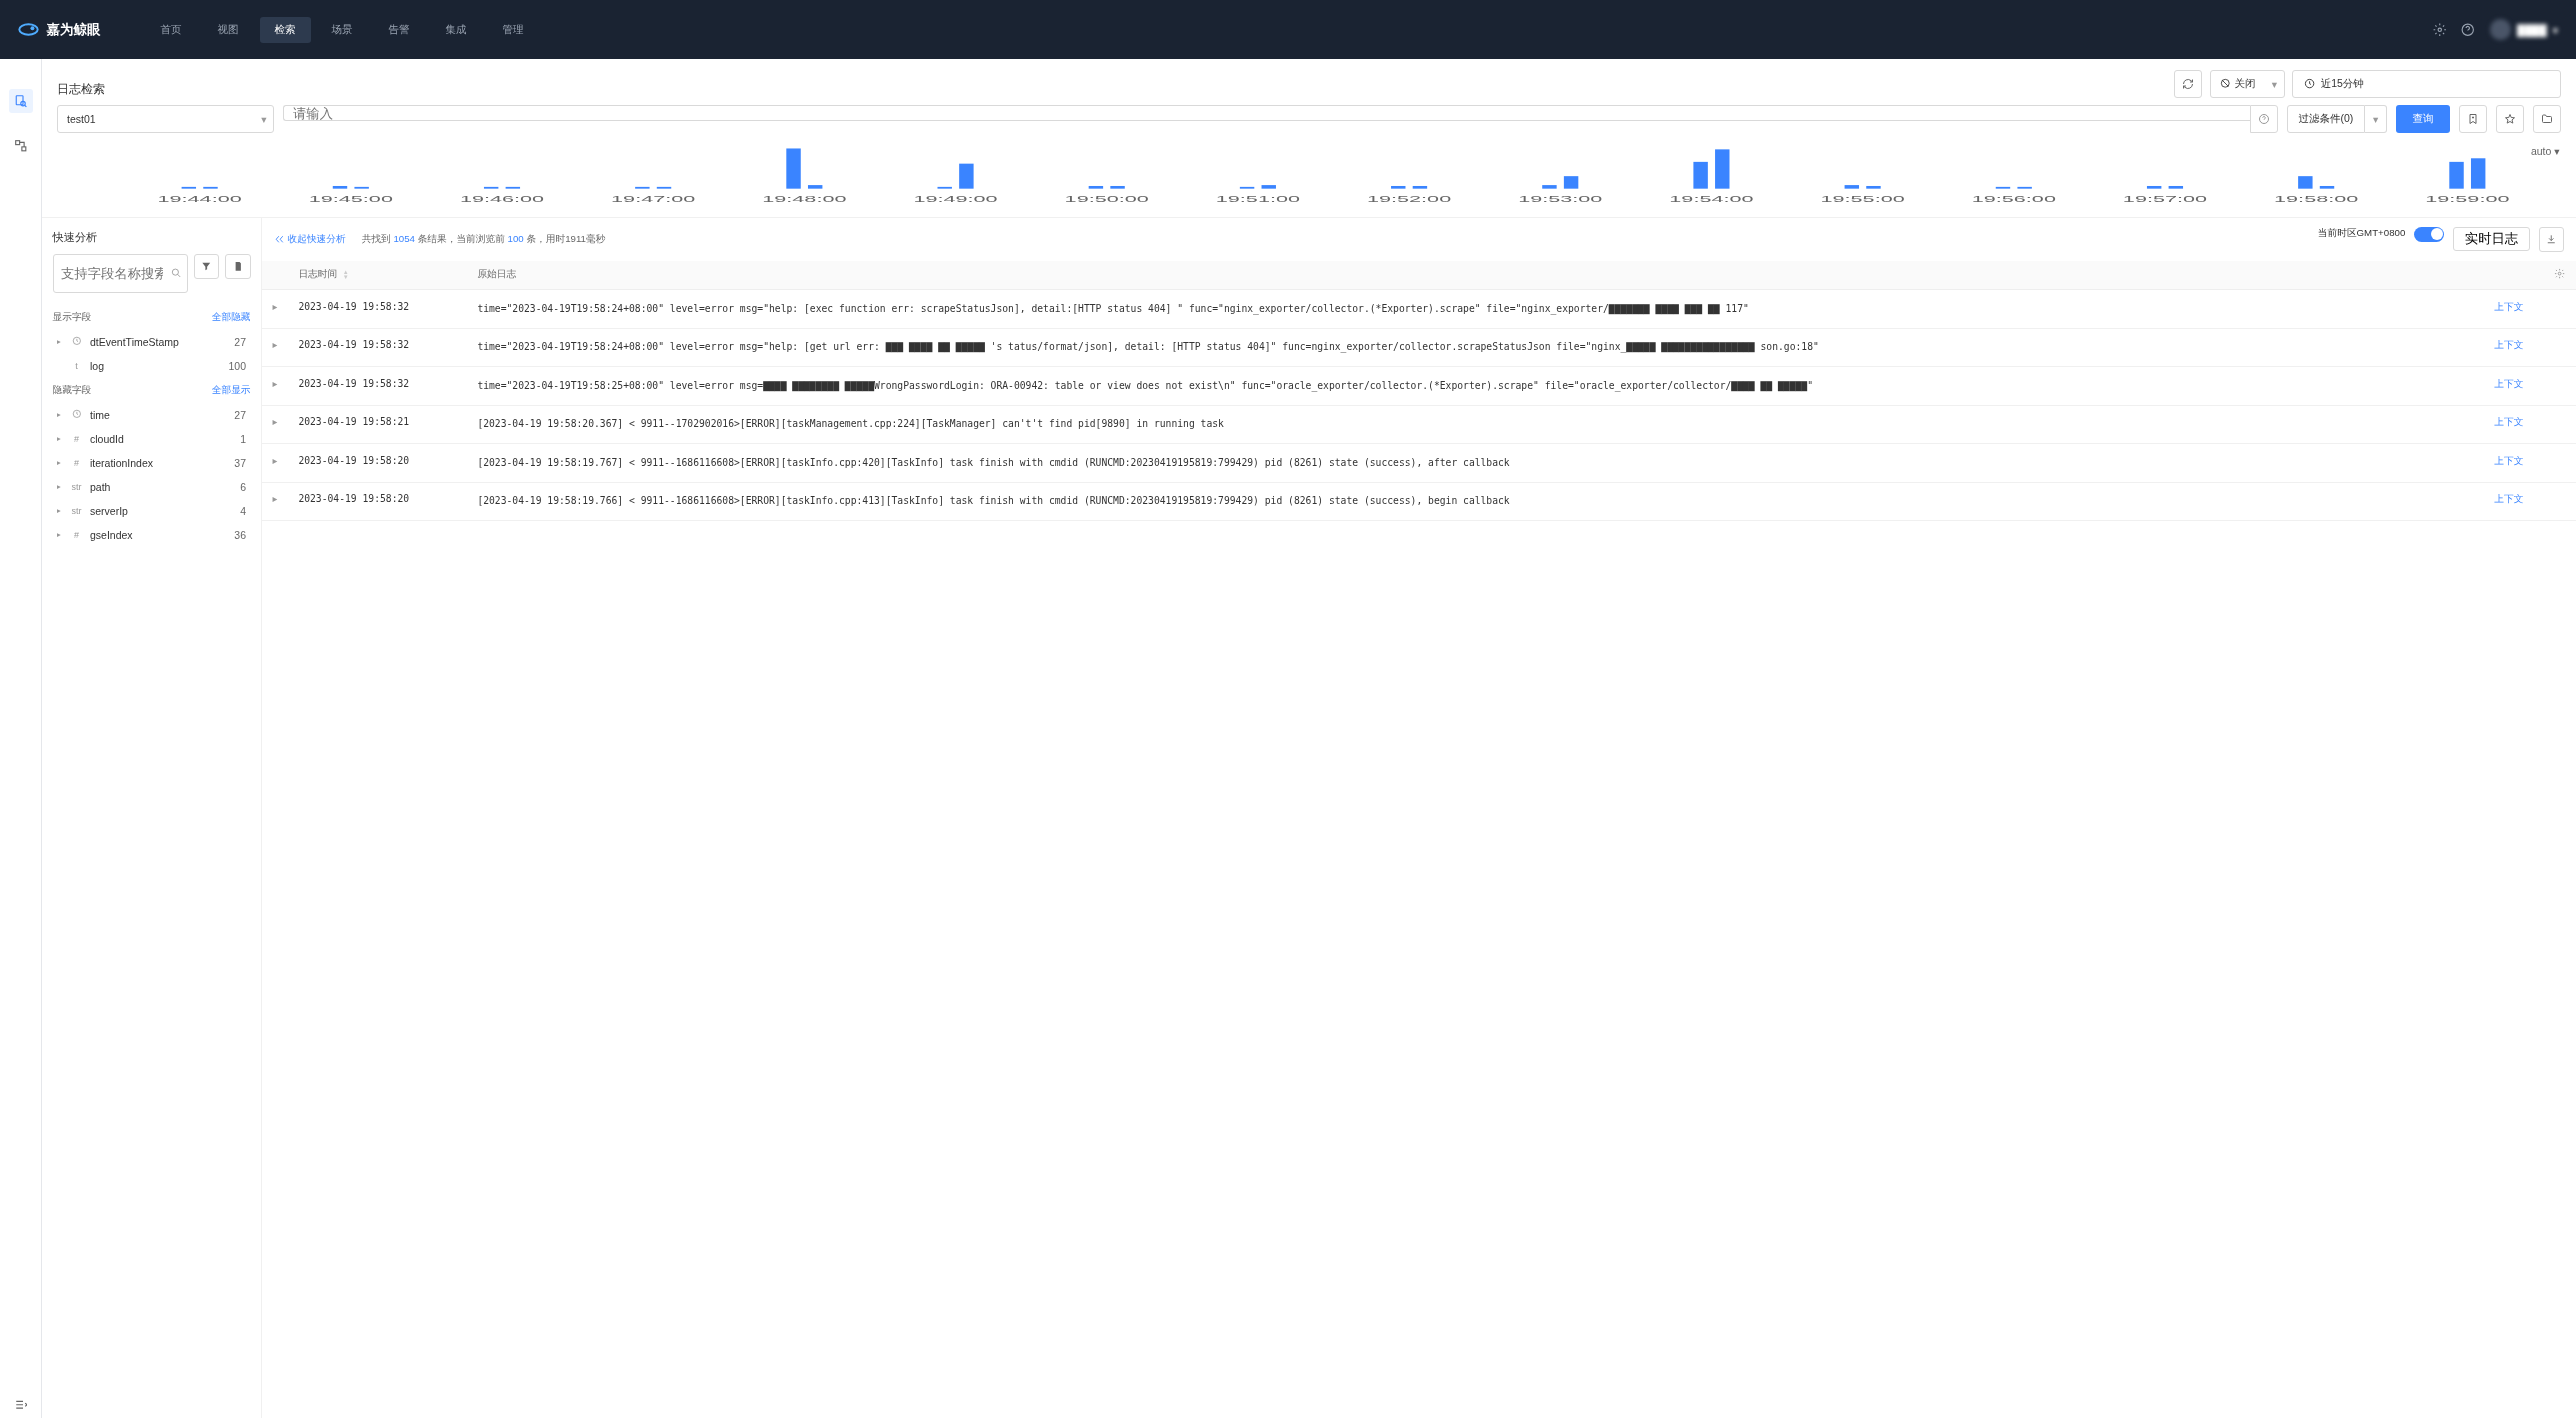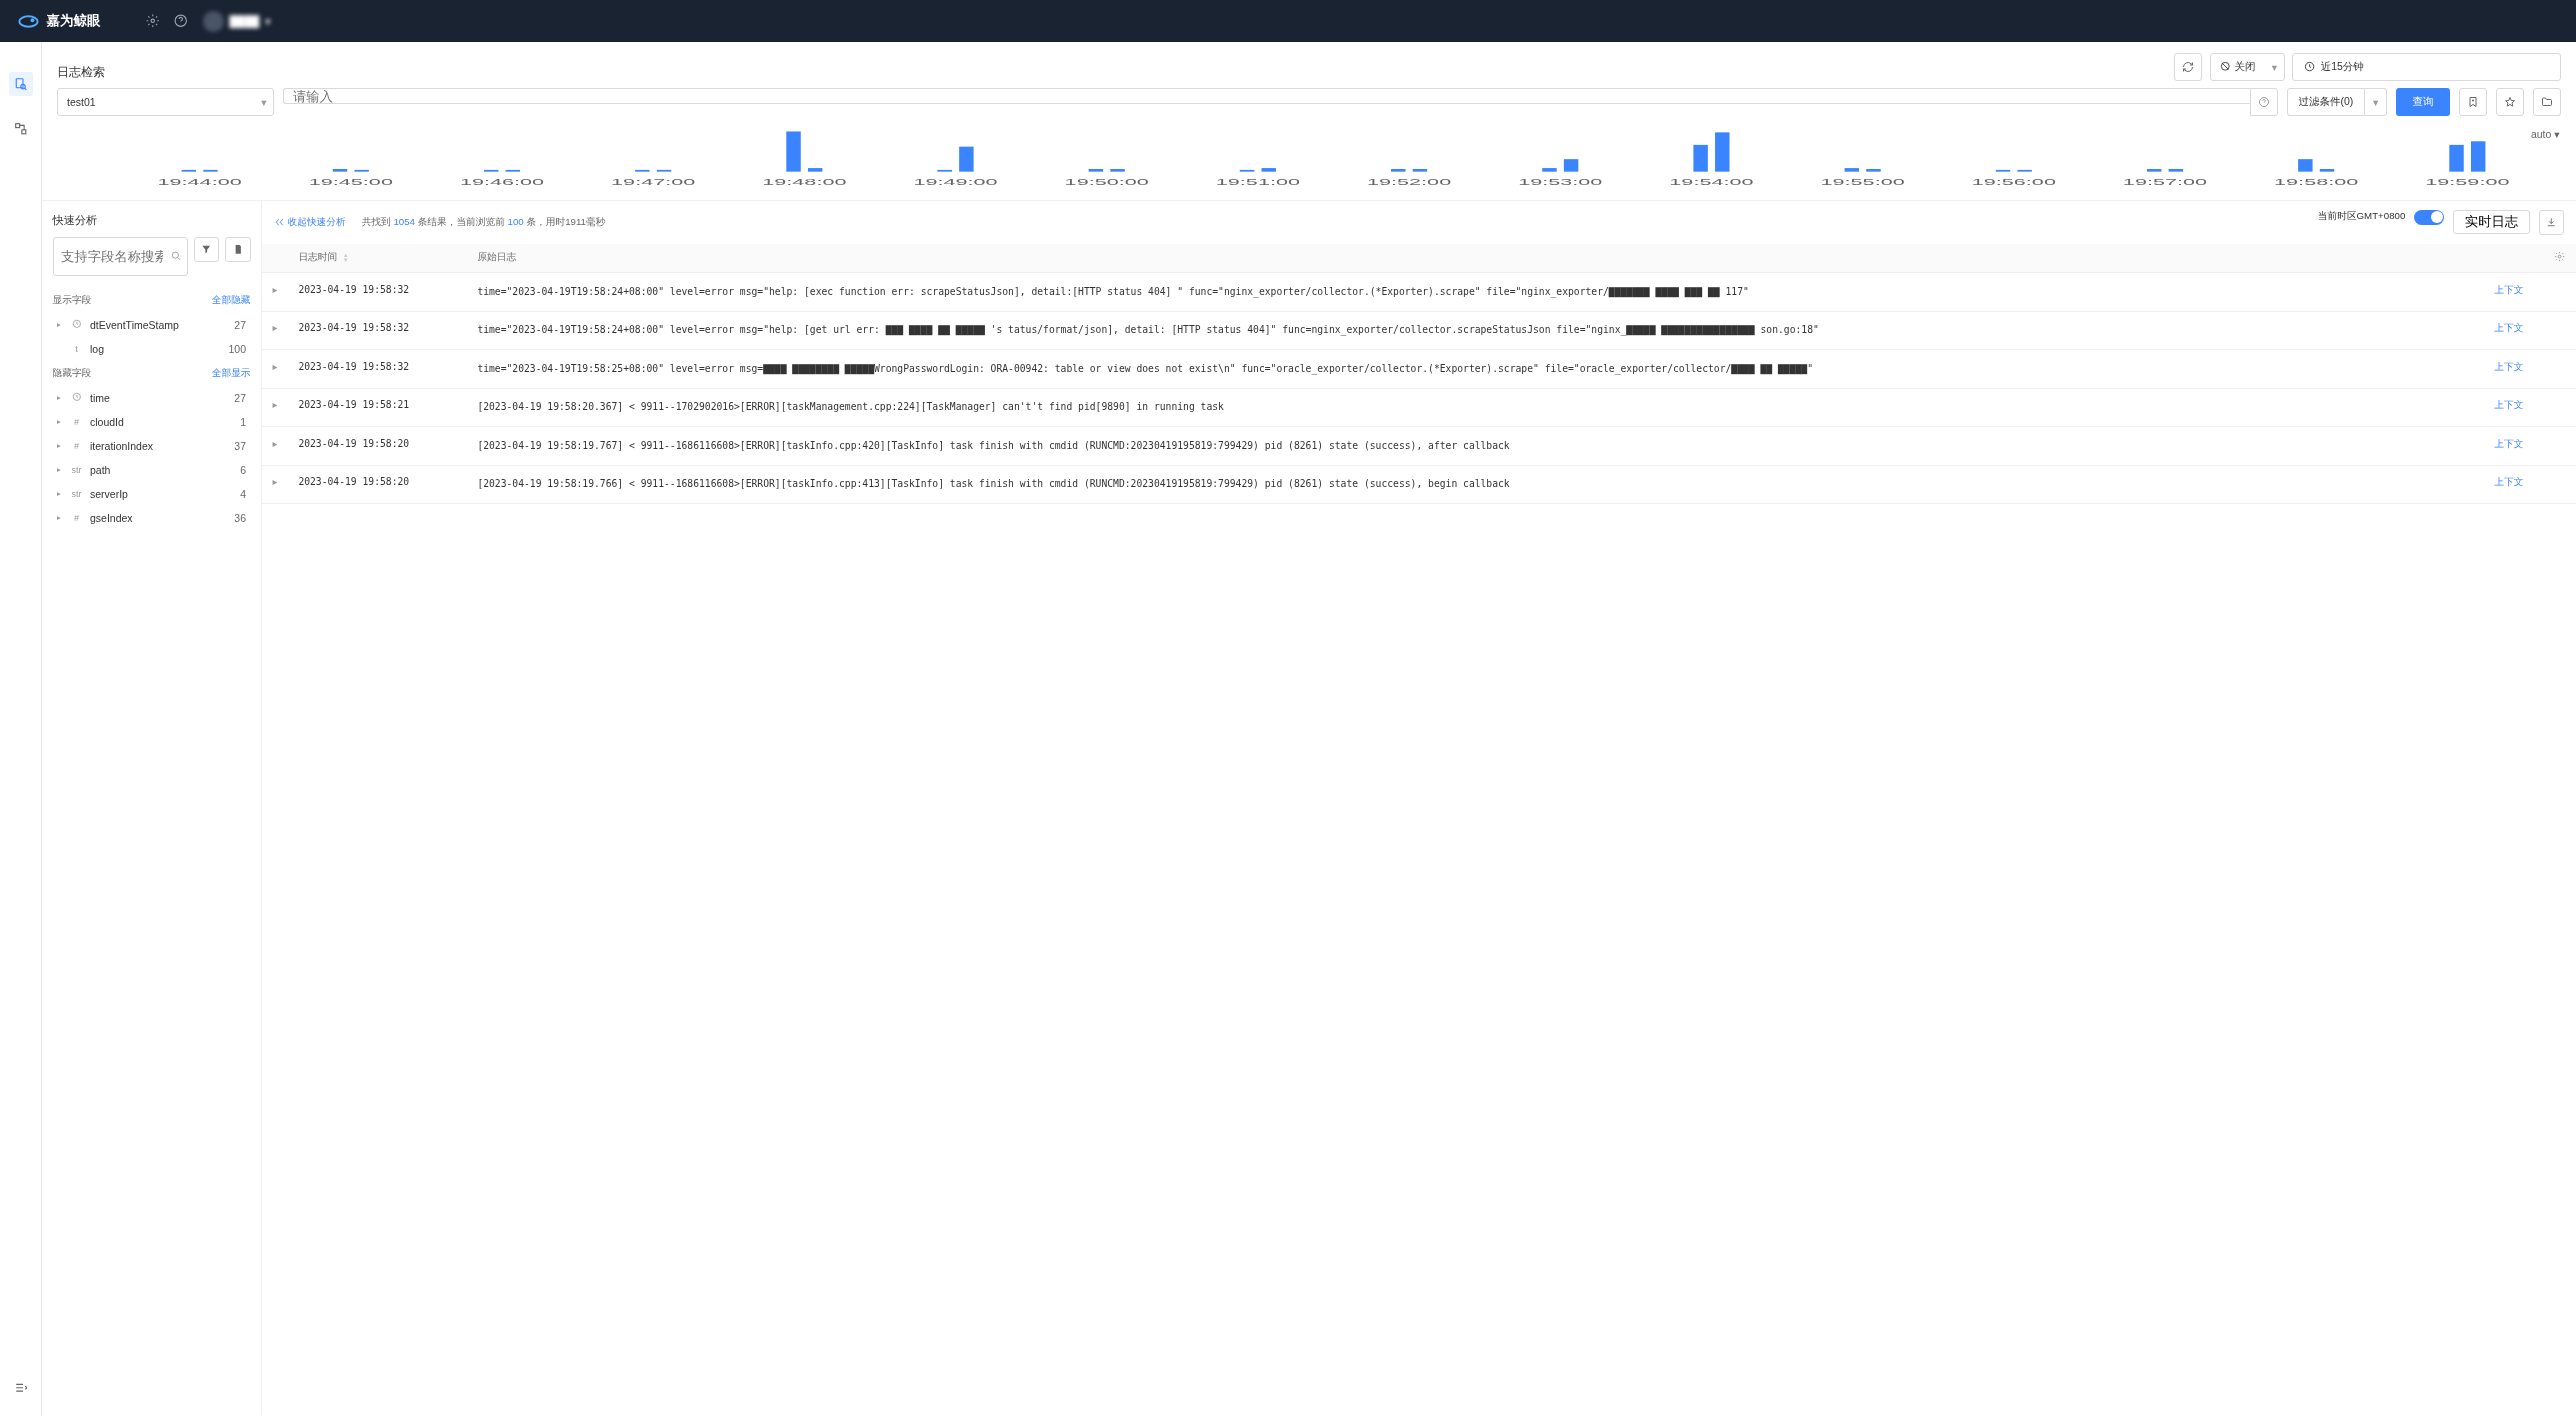--- a/index.html
+++ b/index.html
@@ -1,19 +1,19 @@
 <!DOCTYPE html>
 <html style="font-size:12px"><head>
 <meta charset="utf-8">
 <style>
 * { margin: 0; padding: 0; box-sizing: border-box; }
 body { font-family: -apple-system, "PingFang SC", "Microsoft YaHei", sans-serif; font-size: 10.5px; color: #333; background: #fff; }
 
 
-.header { height: 42px; background: #1a2332; color: #fff; display: flex; align-items: center; padding: 0 18px; }
+.header { height: 59px; background: #1a2332; color: #fff; display: flex; align-items: center; padding: 0 18px; }
 .logo { display: flex; align-items: center; gap: 7.5px; margin-right: 45px; }
 .logo-icon { width: 21px; height: 21px; }
 .logo-text { font-size: 13.5px; font-weight: 600; }
 .nav { display: flex; gap: 6px; flex: 1; }
 .nav-item { padding: 6px 15px; color: #9aa4b2; cursor: pointer; border-radius: 3px; }
 .nav-item.active { background: #2d3a4e; color: #fff; }
 .header-right { display: flex; align-items: center; gap: 15px; }
 .header-icon { width: 13.5px; height: 13.5px; color: #9aa4b2; cursor: pointer; }
 .avatar { width: 21px; height: 21px; border-radius: 50%; background: #4a5568; }
 .user-area { display: flex; align-items: center; gap: 6px; filter: blur(2.2px); }
@@ -104,20 +104,29 @@
 <body>
 
 <div class="header">
   <div class="logo">
     <svg class="logo-icon" viewBox="0 0 32 32">
         <ellipse cx="16" cy="16" rx="14" ry="8" fill="none" stroke="#4facfe" stroke-width="3"></ellipse>
         <circle cx="22" cy="14" r="3" fill="#4facfe"></circle>
       </svg>
     <span class="logo-text">嘉为鲸眼</span>
   </div>
+  <div class="nav" id="nav">
+      <div class="nav-item">首页</div>
+      <div class="nav-item">视图</div>
+      <div class="nav-item active">检索</div>
+      <div class="nav-item">场景</div>
+      <div class="nav-item">告警</div>
+      <div class="nav-item">集成</div>
+      <div class="nav-item">管理</div>
+    </div>
   <div class="header-right">
     <svg class="header-icon" viewBox="0 0 24 24" fill="none" stroke="currentColor" stroke-width="2">
         <circle cx="12" cy="12" r="3"></circle>
         <path d="M12 1v3m0 16v3M4.2 4.2l2.1 2.1m11.4 11.4l2.1 2.1M1 12h3m16 0h3M4.2 19.8l2.1-2.1m11.4-11.4l2.1-2.1"></path>
       </svg>
     <svg class="header-icon" viewBox="0 0 24 24" fill="none" stroke="currentColor" stroke-width="2">
         <circle cx="12" cy="12" r="10"></circle>
         <path d="M9 9a3 3 0 115.5 1.7c-.8.8-2.5 1.3-2.5 2.8M12 17h0"></path>
       </svg>
     <div class="user-area">

